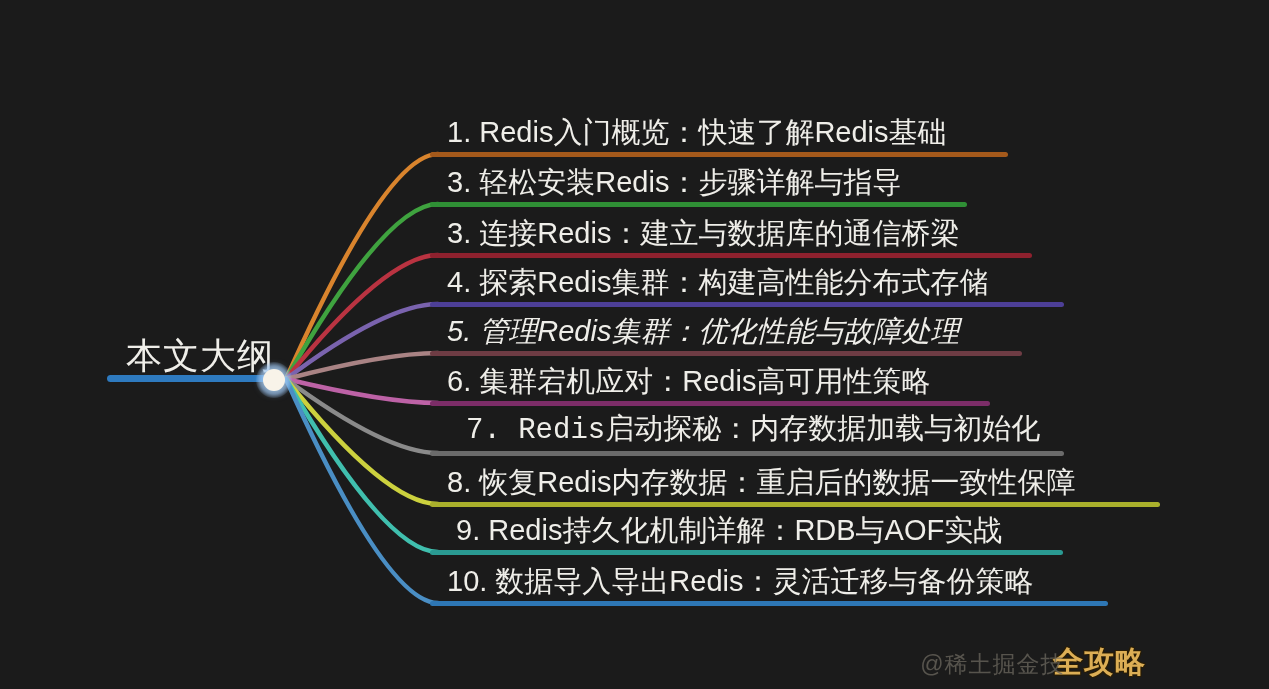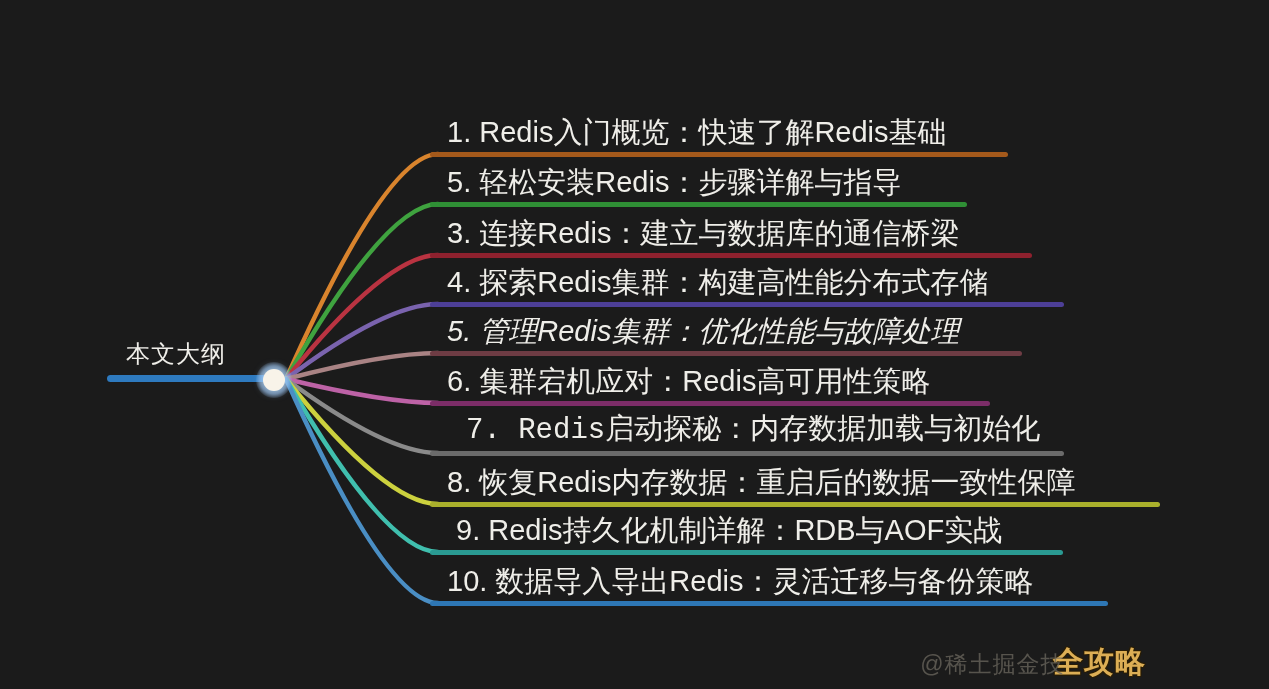--- a/index.html
+++ b/index.html
@@ -23,25 +23,24 @@
     width: 1269px;
     height: 689px;
   }
   
   .root-label {
     position: absolute;
     left: 126px;
     top: 337px;
     height: 38px;
     line-height: 38px;
-    font-size: 24px;
+    font-size: 36px;
     color: #efeee9;
     letter-spacing: 1px;
     white-space: nowrap;
-    font-family: Liberation Mono, monospace;
   }
   .root-underline {
     position: absolute;
     left: 107px;
     top: 375px;
     width: 167px;
     height: 7px;
     border-radius: 4px 0 0 4px;
     background: #2e7abf; 
   }
@@ -123,21 +122,21 @@
       <path d="M 286 379 Q 386 453 438 453" fill="none" stroke="#8a8a8a" stroke-width="4.5" stroke-linecap="round"></path>
       <path d="M 286 379 Q 386 504 438 504" fill="none" stroke="#ccd13e" stroke-width="4.5" stroke-linecap="round"></path>
       <path d="M 286 379 Q 386 552 438 552" fill="none" stroke="#40bfae" stroke-width="4.5" stroke-linecap="round"></path>
       <path d="M 286 379 Q 386 603 438 603" fill="none" stroke="#4a8ec4" stroke-width="4.5" stroke-linecap="round"></path>
     </svg>
 
   <div id="branches">
       <div class="branch-underline" style="left: 430px; top: 151.5px; width: 578px; background: rgb(164, 89, 27);"></div>
       <div class="branch-label" style="left: 447px; top: 113px;">1. Redis入门概览：快速了解Redis基础</div>
       <div class="branch-underline" style="left: 430px; top: 201.5px; width: 537px; background: rgb(47, 143, 53);"></div>
-      <div class="branch-label" style="left: 447px; top: 163px;">5. 轻松安装Redis：步骤详解与指导</div>
+      <div class="branch-label" style="left: 447px; top: 163px;">3. 轻松安装Redis：步骤详解与指导</div>
       <div class="branch-underline" style="left: 430px; top: 252.5px; width: 602px; background: rgb(142, 33, 46);"></div>
       <div class="branch-label" style="left: 447px; top: 214px;">3. 连接Redis：建立与数据库的通信桥梁</div>
       <div class="branch-underline" style="left: 430px; top: 301.5px; width: 634px; background: rgb(77, 63, 151);"></div>
       <div class="branch-label" style="left: 447px; top: 263px;">4. 探索Redis集群：构建高性能分布式存储</div>
       <div class="branch-underline" style="left: 430px; top: 350.5px; width: 592px; background: rgb(110, 60, 68);"></div>
       <div class="branch-label" style="left: 447px; top: 312px; font-style: italic;">5. 管理Redis集群：优化性能与故障处理</div>
       <div class="branch-underline" style="left: 430px; top: 400.5px; width: 560px; background: rgb(124, 45, 104);"></div>
       <div class="branch-label" style="left: 447px; top: 362px;">6. 集群宕机应对：Redis高可用性策略</div>
       <div class="branch-underline" style="left: 430px; top: 450.5px; width: 634px; background: rgb(107, 107, 107);"></div>
       <div class="branch-label" style="left: 466px; top: 412px; font-family: Liberation Mono, monospace;">7. Redis启动探秘：内存数据加载与初始化</div>

